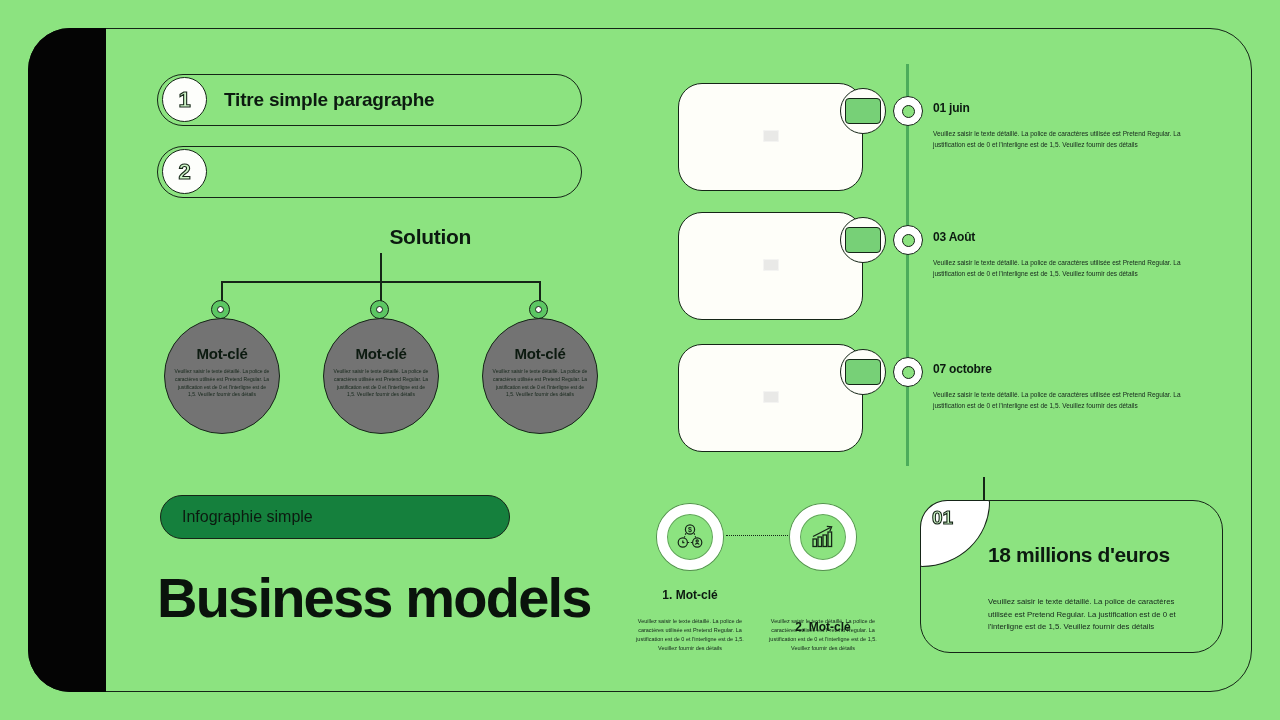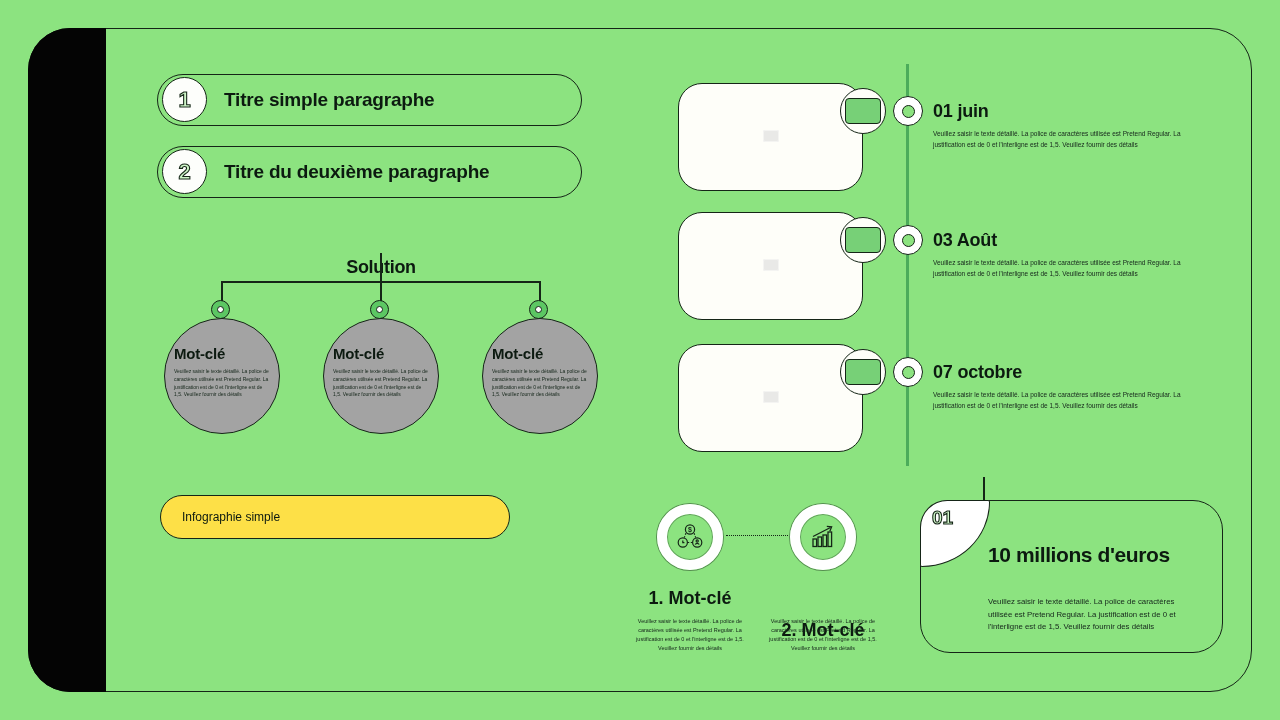--- a/index.html
+++ b/index.html
@@ -17,61 +17,61 @@
   
   .pill{position:absolute;width:425px;height:52px;border:1.6px solid #152517;
     border-radius:27px;box-sizing:border-box;display:flex;align-items:center;}
   .pill-num{position:absolute;left:4px;top:2px;width:45px;height:45px;border-radius:50%;
     background:#FDFEFB;border:1.6px solid #152517;box-sizing:border-box;
     display:flex;align-items:center;justify-content:center;}
   .outline-num{color:#CFF5C8;-webkit-text-stroke:1.1px #152517;font-weight:800;}
   .pill-num .outline-num{font-size:22px;line-height:1;}
   .pill-label{margin-left:66px;font-size:19px;font-weight:600;letter-spacing:-.2px;}
   
-  .sol-title{position:absolute;left:291px;top:225px;width:180px;text-align:center;
-    font-size:18px;font-weight:800;letter-spacing:-.3px;margin-top:32px;}
+  .sol-title{position:absolute;left:291px;top:225px;width:180px;text-align:right;
+    font-size:21px;font-weight:800;letter-spacing:-.3px;}
   .tline{position:absolute;background:#152517;}
   .ring{position:absolute;width:17px;height:17px;border-radius:50%;background:#5CC763;
     border:1.7px solid #152517;box-sizing:content-box;
     display:flex;align-items:center;justify-content:center;}
   .ring-dot{width:7px;height:7px;border-radius:50%;background:#FFFFFF;border:1.2px solid #152517;box-sizing:border-box;}
   .node{position:absolute;width:116px;height:116px;border-radius:50%;
-    background:#a3a3a3;border:1.6px solid #152517;box-sizing:border-box;
-    padding:26px 9px 0 9px;}
+    background:#737373;border:1.6px solid #152517;box-sizing:border-box;
+    text-align:center;padding:26px 9px 0 9px;}
   .node-title{font-size:15px;font-weight:800;letter-spacing:-.2px;}
   .node-body{margin-top:6px;font-size:5px;line-height:1.55;color:#16271B;}
   
   .t-line{position:absolute;left:906px;top:64px;width:3px;height:402px;background:#4CAC5B;}
   .tcard{position:absolute;left:678px;width:185px;height:108px;background:#FEFEF9;
     border:1.5px solid #152517;border-radius:24px;box-sizing:border-box;}
   .img-ph{position:absolute;left:84px;top:46px;width:16px;height:12px;background:#E9E9E7;
     border-radius:2px;box-shadow:inset 0 0 0 1px #f4f4f2;}
   .bump{position:absolute;width:46px;height:46px;border-radius:50%;background:#FEFEF9;
     border:1.5px solid #152517;box-sizing:border-box;}
   .tab{position:absolute;width:36px;height:26px;background:#77D077;
     border:1.5px solid #152517;border-radius:4px;box-sizing:border-box;}
   .marker{position:absolute;left:893px;width:30px;height:30px;border-radius:50%;
     background:#FFFFFF;border:1.6px solid #152517;box-sizing:border-box;
     display:flex;align-items:center;justify-content:center;}
   .marker-hole{width:13px;height:13px;border-radius:50%;background:#8CE380;
     border:1.4px solid #152517;box-sizing:border-box;}
-  .t-date{position:absolute;left:933px;font-size:18px;font-weight:800;letter-spacing:-.2px;}
+  .t-date{position:absolute;left:933px;font-size:12px;font-weight:800;letter-spacing:-.2px;}
   .t-body{position:absolute;left:933px;width:258px;font-size:6.5px;line-height:1.65;color:#14251A;}
   
-  .badge{position:absolute;left:160px;top:495px;width:350px;height:44px;background:#fde047;
+  .badge{position:absolute;left:160px;top:495px;width:350px;height:44px;background:#15803d;
     border:1.6px solid #152517;border-radius:23px;box-sizing:border-box;
-    display:flex;align-items:center;padding-left:21px;font-size:12px;font-weight:500;}
+    display:flex;align-items:center;padding-left:21px;font-size:16px;font-weight:500;}
   .big-title{position:absolute;left:157px;top:565px;font-size:56px;font-weight:800;
     letter-spacing:-1.8px;color:#0A130C;}
   
   .step-ring{position:absolute;width:46px;height:46px;border:10px solid #FFFFFF;border-radius:50%;
     box-shadow:0 0 0 1px rgba(21,37,23,.45), inset 0 0 0 1px rgba(21,37,23,.35);
     display:flex;align-items:center;justify-content:center;}
   .dotline{position:absolute;left:726px;top:535px;width:62px;border-top:1.7px dotted #152517;}
-  .step-label{position:absolute;width:130px;text-align:center;font-size:18px;font-weight:800;}
+  .step-label{position:absolute;width:130px;text-align:center;font-size:12px;font-weight:800;}
   .step-body{position:absolute;width:118px;text-align:center;font-size:5.5px;line-height:1.65;color:#14251A;}
   
   .hl-card{position:absolute;left:920px;top:500px;width:303px;height:153px;
     border:1.6px solid #152517;border-radius:30px;box-sizing:border-box;}
   .petal{position:absolute;left:920px;top:500px;width:70px;height:67px;background:#FFFFFF;
     border:1.6px solid #152517;box-sizing:border-box;border-radius:28px 2px 100% 2px;}
   .hl-num{position:absolute;left:932px;top:507px;font-size:19px;line-height:1.2;}
   .hl-title{position:absolute;left:988px;top:543px;font-size:21px;font-weight:800;letter-spacing:-.4px;}
   .hl-body{position:absolute;left:988px;top:596px;width:205px;font-size:7.8px;line-height:1.62;color:#14251A;}
   .sketch-tick{position:absolute;background:#152517;}
@@ -87,21 +87,20 @@
   <div class="pill" style="left:157px;top:74px;">
     <div class="pill-num">
       <span class="outline-num">1</span>
     </div>
     <div class="pill-label">Titre simple paragraphe</div>
   </div>
   <div class="pill" style="left:157px;top:146px;">
     <div class="pill-num">
       <span class="outline-num">2</span>
     </div>
-    <div class="pill-label">Titre du deuxième paragraphe</div>
   </div>
 
   <div class="sol-title">Solution</div>
   <div class="tline" style="left:380px;top:253px;width:2px;height:29px;"></div>
   <div class="tline" style="left:221px;top:281px;width:320px;height:2px;"></div>
   <div class="tline" style="left:221px;top:281px;width:2px;height:22px;"></div>
   <div class="tline" style="left:380px;top:281px;width:2px;height:22px;"></div>
   <div class="tline" style="left:539px;top:281px;width:2px;height:22px;"></div>
   <div class="ring" style="left:211px;top:300px;">
       <div class="ring-dot"></div>
@@ -159,20 +158,21 @@
   <div class="t-date" style="top:101px;">01 juin</div>
   <div class="t-body" style="top:129px;">Veuillez saisir le texte détaillé. La police de caractères utilisée est Pretend Regular. La justification est de 0 et l'interligne est de 1,5. Veuillez fournir des détails</div>
   <div class="t-date" style="top:230px;">03 Août</div>
   <div class="t-body" style="top:258px;">Veuillez saisir le texte détaillé. La police de caractères utilisée est Pretend Regular. La justification est de 0 et l'interligne est de 1,5. Veuillez fournir des détails</div>
   <div class="t-date" style="top:362px;">07 octobre</div>
   <div class="t-body" style="top:390px;">Veuillez saisir le texte détaillé. La police de caractères utilisée est Pretend Regular. La justification est de 0 et l'interligne est de 1,5. Veuillez fournir des détails</div>
 
   <div class="badge">
     <span>Infographie simple</span>
   </div>
+  <div class="big-title">Business models</div>
 
   <div class="step-ring" style="left:657px;top:504px;">
     <svg width="34" height="34" viewBox="0 0 34 34">
       <g fill="none" stroke="#152517" stroke-width="1.2">
         <circle cx="17" cy="9.5" r="4.6"></circle>
         <circle cx="9.8" cy="22.5" r="4.6"></circle>
         <circle cx="24.2" cy="22.5" r="4.6"></circle>
         <path d="M12.9 13.2 L11.3 17.6" stroke-dasharray="1.6 1.6"></path>
         <path d="M21.1 13.2 L22.7 17.6" stroke-dasharray="1.6 1.6"></path>
         <path d="M14.6 22.5 L19.4 22.5" stroke-dasharray="1.6 1.6"></path>
@@ -198,16 +198,16 @@
   </div>
   <div class="step-label" style="left:625px;top:588px;">1. Mot-clé</div>
   <div class="step-label" style="left:758px;top:620px;">2. Mot-clé</div>
   <div class="step-body" style="left:631px;top:617px;">Veuillez saisir le texte détaillé. La police de caractères utilisée est Pretend Regular. La justification est de 0 et l'interligne est de 1,5. Veuillez fournir des détails</div>
   <div class="step-body" style="left:764px;top:617px;">Veuillez saisir le texte détaillé. La police de caractères utilisée est Pretend Regular. La justification est de 0 et l'interligne est de 1,5. Veuillez fournir des détails</div>
 
   <div class="sketch-tick" style="left:983px;top:477px;width:1.6px;height:24px;"></div>
   <div class="hl-card"></div>
   <div class="petal"></div>
   <div class="hl-num outline-num">01</div>
-  <div class="hl-title">10 millions d'euros</div>
+  <div class="hl-title">18 millions d'euros</div>
   <div class="hl-body">Veuillez saisir le texte détaillé. La police de caractères utilisée est Pretend Regular. La justification est de 0 et l'interligne est de 1,5. Veuillez fournir des détails</div>
 
 </div>
 
 </body></html>

